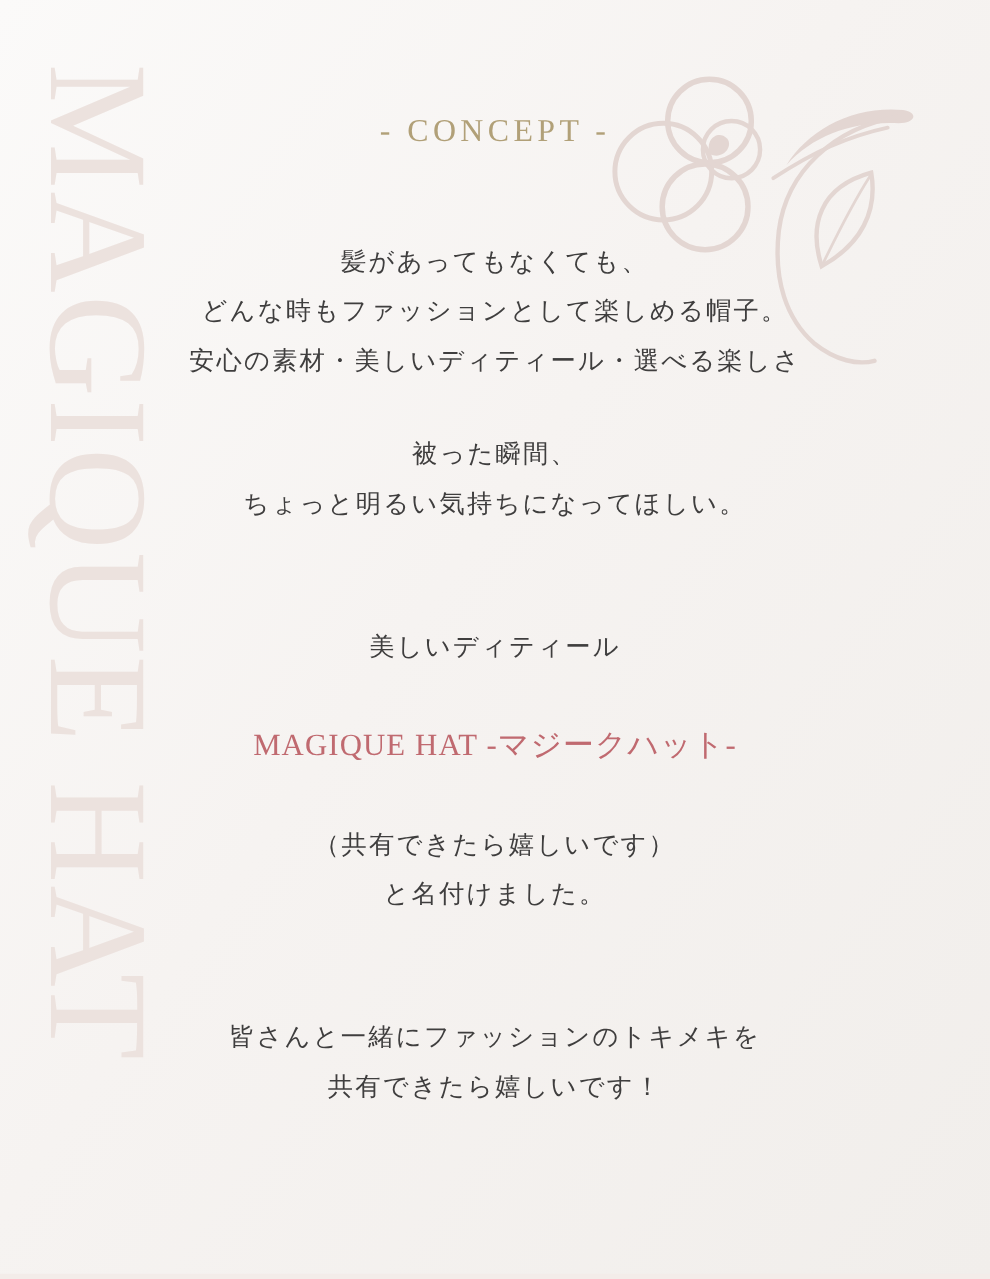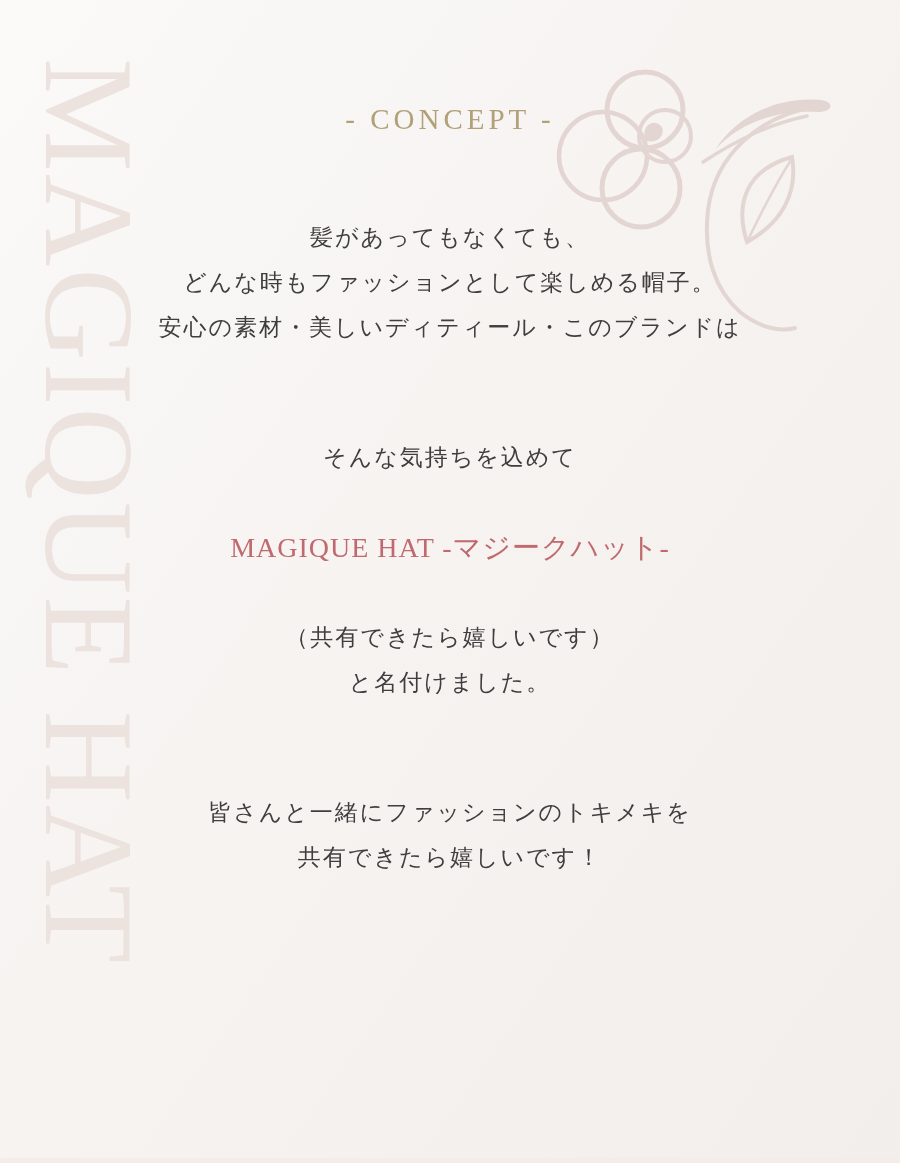--- a/index.html
+++ b/index.html
@@ -109,25 +109,27 @@
 
     <path d="M202,192 C215,165 230,135 246,110" stroke-width="2.5"></path>
   </svg>
 
   <h2 class="concept">- CONCEPT -</h2>
 
   <div class="content">
 
     <div class="para">髪があってもなくても、
 どんな時もファッションとして楽しめる帽子。
-安心の素材・美しいディティール・このブランドは</div>
+安心の素材・美しいディティール・選べる楽しさ</div>
 
+    <div class="para">被った瞬間、
+ちょっと明るい気持ちになってほしい。</div>
 
     <div class="para">
-      <div>そんな気持ちを込めて</div>
+      <div>美しいディティール</div>
       <div class="brand-line">MAGIQUE HAT -マジークハット-</div>
       <div>（共有できたら嬉しいです）
 と名付けました。</div>
     </div>
 
 
     <div class="para">皆さんと一緒にファッションのトキメキを
 共有できたら嬉しいです！</div>
 
   </div>

